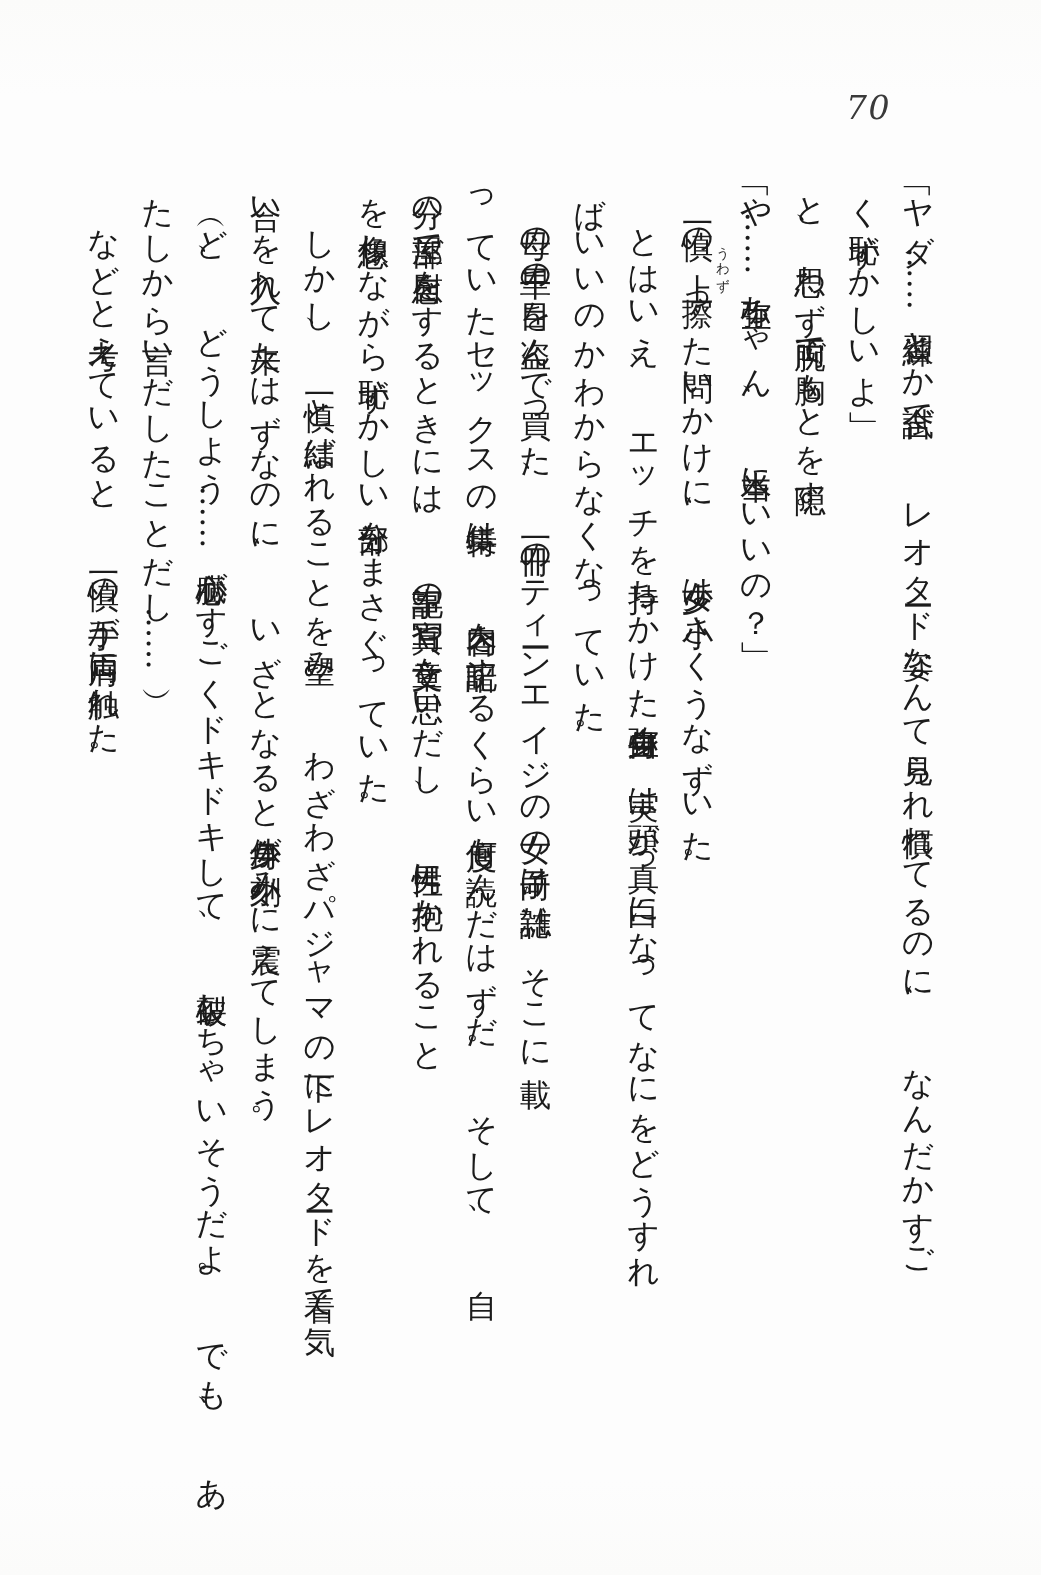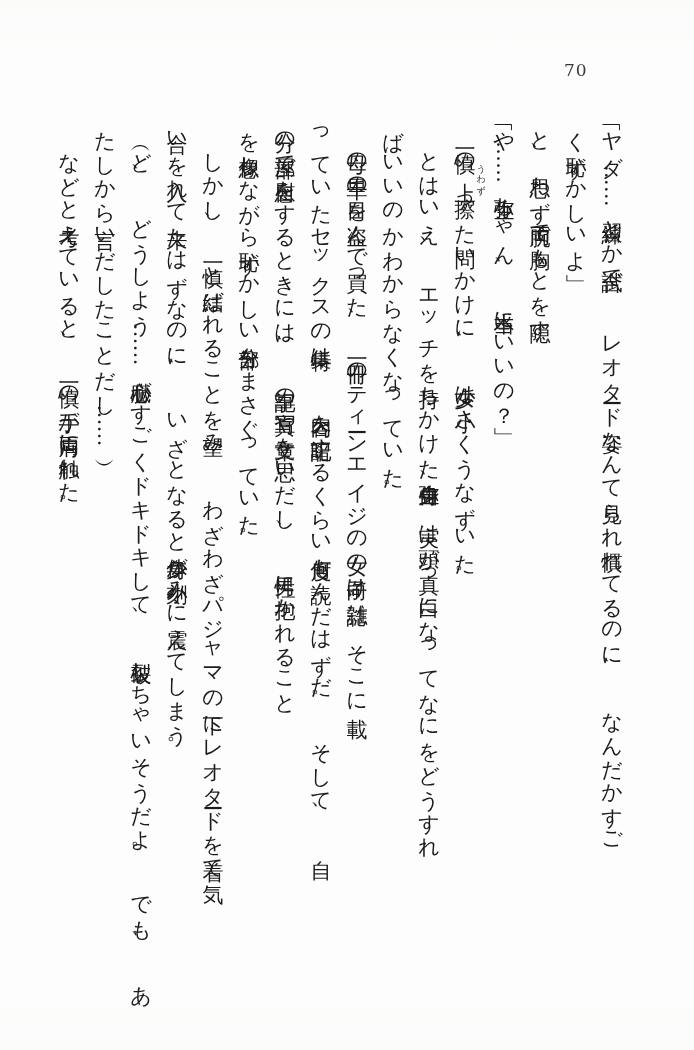--- a/index.html
+++ b/index.html
@@ -16,21 +16,22 @@
   }
   .page {
     position: absolute;
     inset: 0;
     background: linear-gradient(180deg, #fbfbfa 0%, #fdfdfd 6%, #fdfdfd 94%, #fbfbfa 100%);
   }
   .page-number {
     position: absolute;
     top: 60px;
     left: 564px;
-    font-size: 17px;
+    font-size: 22px;
+    font-style: italic;
     color: #3a3a3a;
     letter-spacing: 1px;
   }
   .text-block {
     position: absolute;
     top: 117px;
     right: 64px;
     height: 840px;
     writing-mode: vertical-rl;
     text-orientation: mixed;

